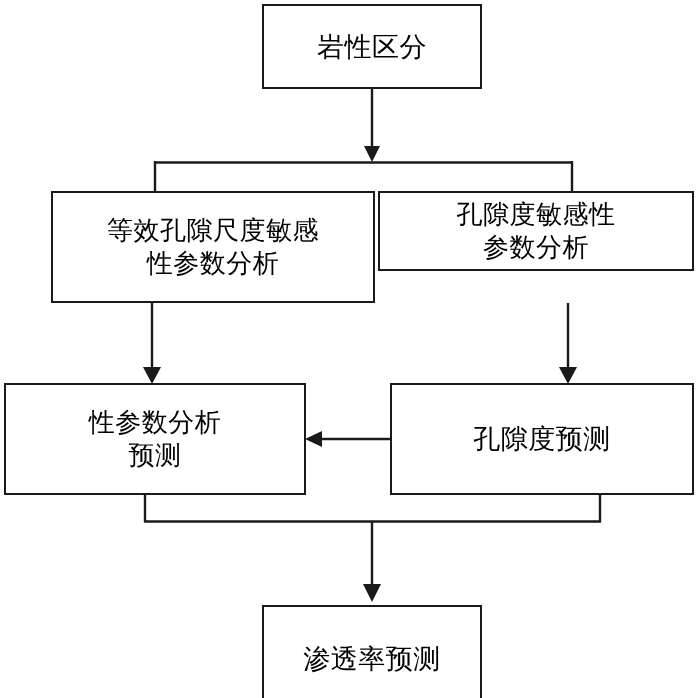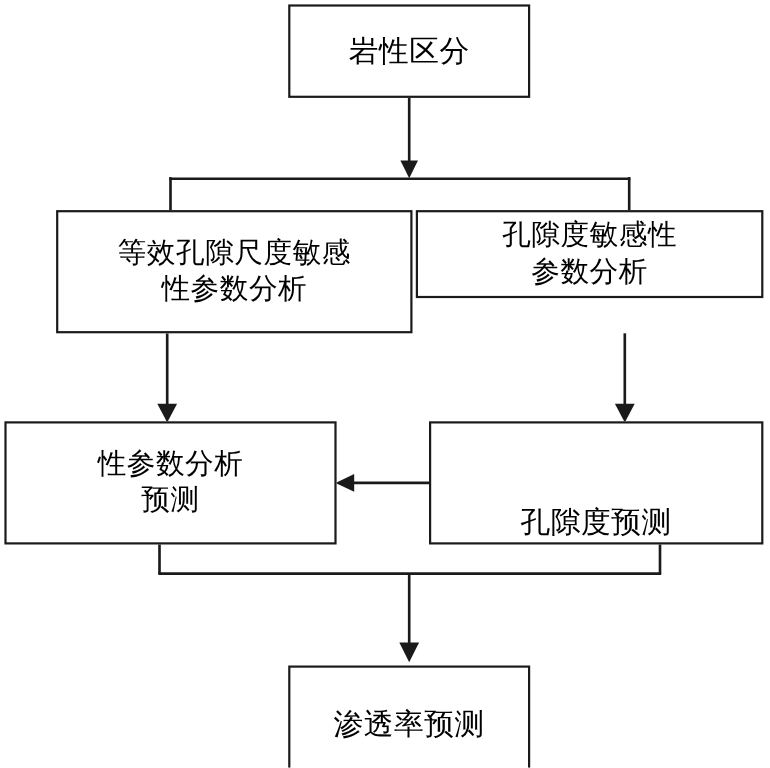--- a/index.html
+++ b/index.html
@@ -107,21 +107,21 @@
   <div class="node-box" style="left: 378px; top: 191px; width: 316px; height: 80px; border-color: rgb(26, 26, 26);">
     <span class="node-label two-line">孔隙度敏感性
 参数分析</span>
   </div>
 
   <div class="node-box" style="left: 4px; top: 383px; width: 302px; height: 112px; border-color: rgb(26, 26, 26);">
     <span class="node-label two-line">性参数分析
 预测</span>
   </div>
 
-  <div class="node-box" style="left: 390px; top: 383px; width: 304px; height: 112px; border-color: rgb(26, 26, 26); align-items: flex-end;">
+  <div class="node-box" style="left: 390px; top: 383px; width: 304px; height: 112px; border-color: rgb(26, 26, 26);">
     <span class="node-label">孔隙度预测</span>
   </div>
 
   <div class="node-box" style="left: 262px; top: 605px; width: 220px; height: 108px; border-color: rgb(26, 26, 26);">
     <span class="node-label">渗透率预测</span>
   </div>
 
 </div>
 
 </body></html>

